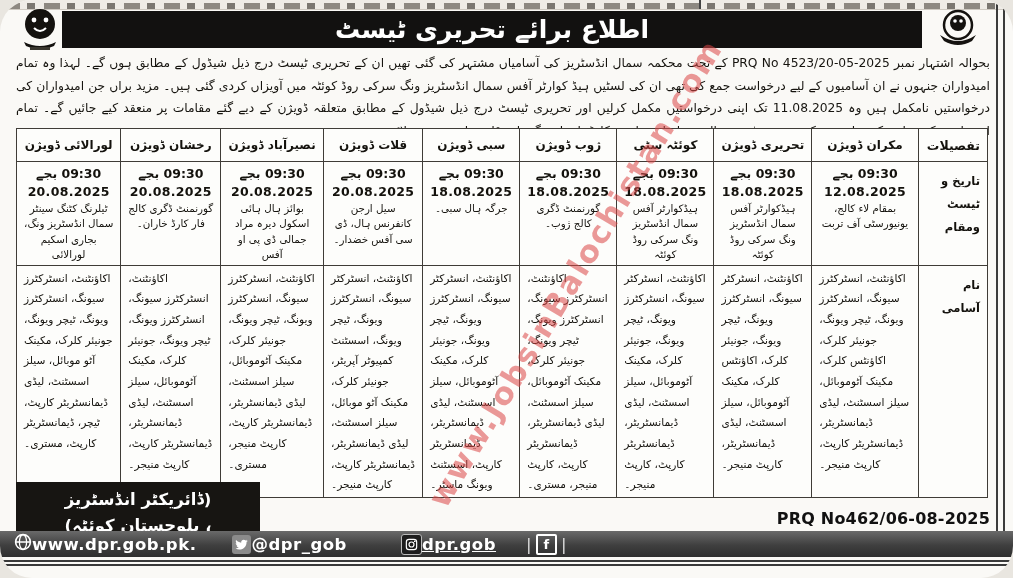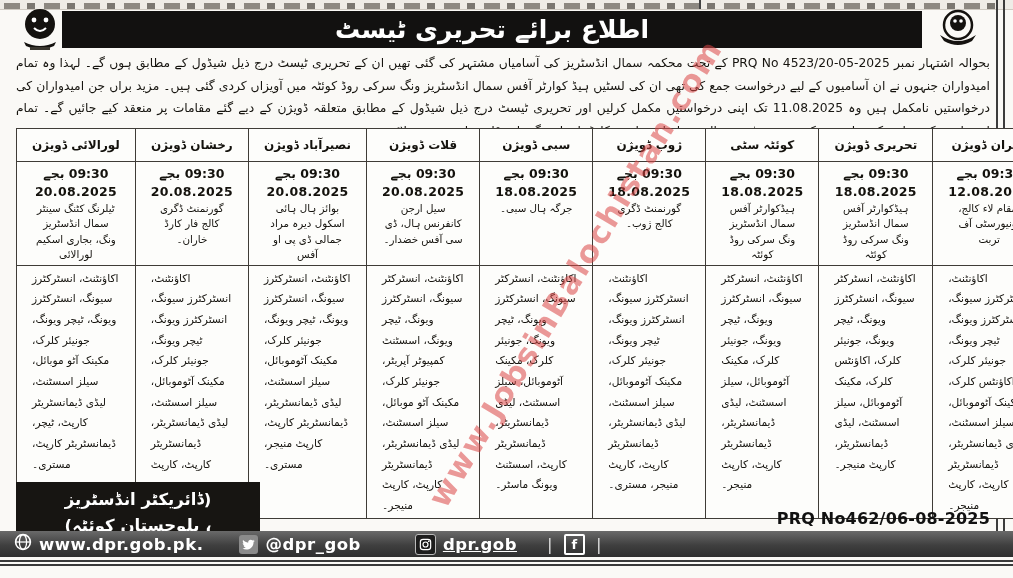--- a/index.html
+++ b/index.html
@@ -1,17 +1,17 @@
 <!DOCTYPE html>
 <html lang="ur"><head>
 <meta charset="utf-8">
 <style>
   html,body{margin:0;padding:0;}
   body{background:#e9e6e0;font-family:"DejaVu Sans",sans-serif;}
-  #page{position:relative;width:1013px;height:578px;background:#faf9f6;overflow:hidden;margin:0 auto;}
+  #page{position:relative;width:1013px;height:578px;background:#faf9f6;overflow:hidden;margin:0 auto;border-radius:32px;}
 
   
   #topstrip{position:absolute;left:0;top:0;width:1013px;height:9px;background:#efece7;
     border-bottom:1px solid #cfcac2;overflow:hidden;}
   #topstrip .marks{position:absolute;left:4px;top:3px;width:1000px;height:6px;
     background:repeating-linear-gradient(90deg,#6d675f 0 16px,transparent 16px 23px,#55504a 23px 31px,transparent 31px 40px);
     opacity:.75;filter:blur(.4px);}
   #topstrip .vline{position:absolute;left:699px;top:0;width:2px;height:9px;background:#444;}
 
   
@@ -28,21 +28,21 @@
   #crest-right{left:934px;top:5px;}
 
   
   #intro{position:absolute;left:16px;top:52px;width:974px;height:74px;direction:rtl;
     font-size:12.3px;line-height:1.85;color:#16140f;text-align:justify;text-align-last:right;
     font-weight:500;}
 
   
   #sched{position:absolute;left:16px;top:128px;width:972px;border-collapse:collapse;direction:rtl;
     background:#fdfdfb;}
-  #sched th,#sched td{border:1.6px solid #3f3c37;padding:2px 15px;color:#14120d;vertical-align:top;margin-top:12px;}
+  #sched th,#sched td{border:1.6px solid #3f3c37;padding:2px 7px;color:#14120d;vertical-align:top;margin-top:12px;}
   #sched th.div-h{font-size:12px;font-weight:bold;height:28px;vertical-align:middle;white-space:nowrap;}
   #sched td.slot{height:94px;text-align:center;}
   .slot .time{font-size:12.5px;font-weight:bold;direction:rtl;margin-top:2px;}
   .slot .date{font-size:12.5px;font-weight:bold;letter-spacing:.3px;margin:3px 0 2px;}
   .slot .venue{font-size:10.3px;line-height:1.5;direction:rtl;}
   #sched td.posts{height:212px;text-align:left;font-size:10.6px;line-height:1.95;direction:rtl;}
   #sched .lblcol{width:56px;text-align:right;font-weight:bold;}
   #sched td.lblcol{font-size:11.5px;line-height:2;vertical-align:top;padding-top:8px;}
   #sched th.lblcol{font-size:12.5px;vertical-align:middle;}
 
@@ -57,21 +57,21 @@
   #sig div{color:#fff;font-weight:bold;font-size:16.5px;line-height:1.55;}
 
   
   #prq{position:absolute;left:690px;top:509px;width:300px;text-align:right;
     font-size:16px;font-weight:bold;color:#111;letter-spacing:.2px;}
 
   
   #footer{position:absolute;left:0;top:531px;width:1013px;height:26px;
     background:linear-gradient(#6a6a6a,#3f3f3f 55%,#2f2f2f);display:flex;align-items:center;
     color:#fff;font-weight:bold;font-size:16.5px;letter-spacing:.5px;}
-  #footer .item{display:flex;align-items:center;gap:7px;white-space:nowrap;}
+  #footer .item{display:flex;align-items:center;white-space:nowrap;}
   #footer .sep{color:#ddd;margin:0 4px;font-weight:normal;}
   .icon-box{width:19px;height:19px;background:#8b8b8b;border-radius:3px;display:flex;
     align-items:center;justify-content:center;flex:0 0 auto;}
   .icon-box.dark{background:#1d1d1d;border:1px solid #bbb;}
   .fb-box{width:17px;height:17px;border:2px solid #fff;border-radius:2px;display:flex;
     align-items:center;justify-content:center;font-size:13px;font-weight:bold;color:#fff;}
 </style>
 </head>
 <body>
 

